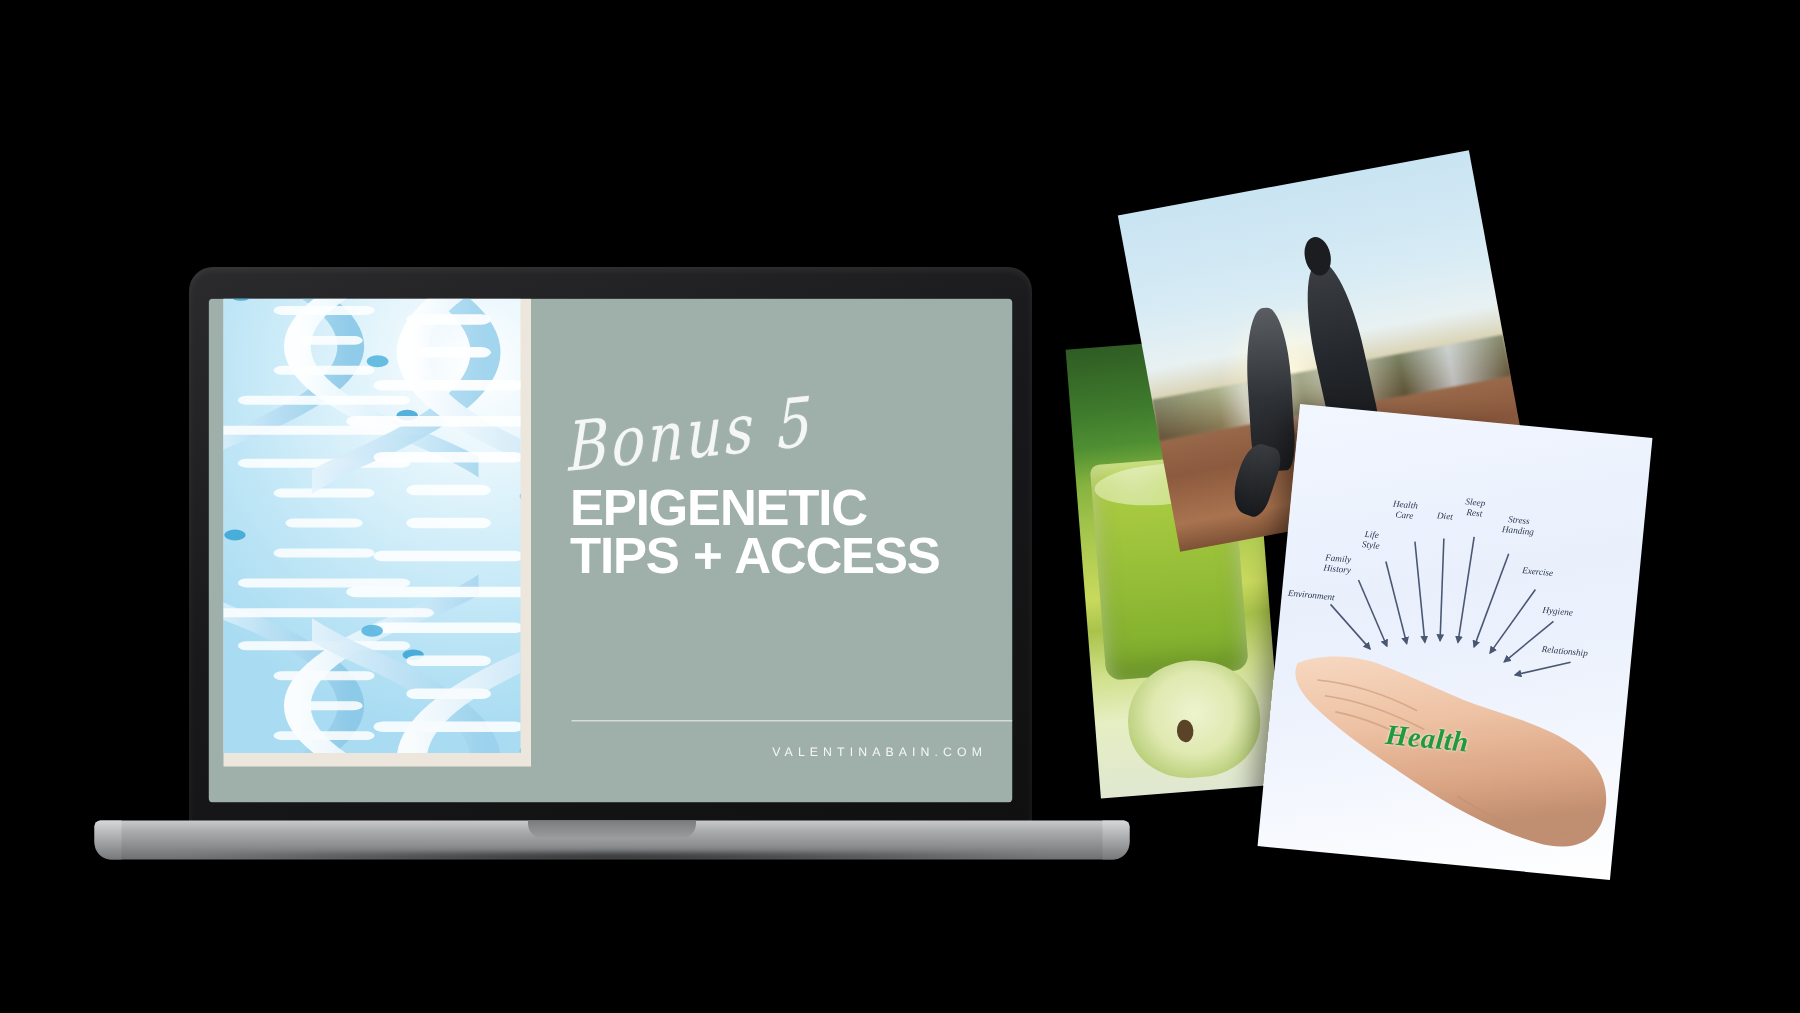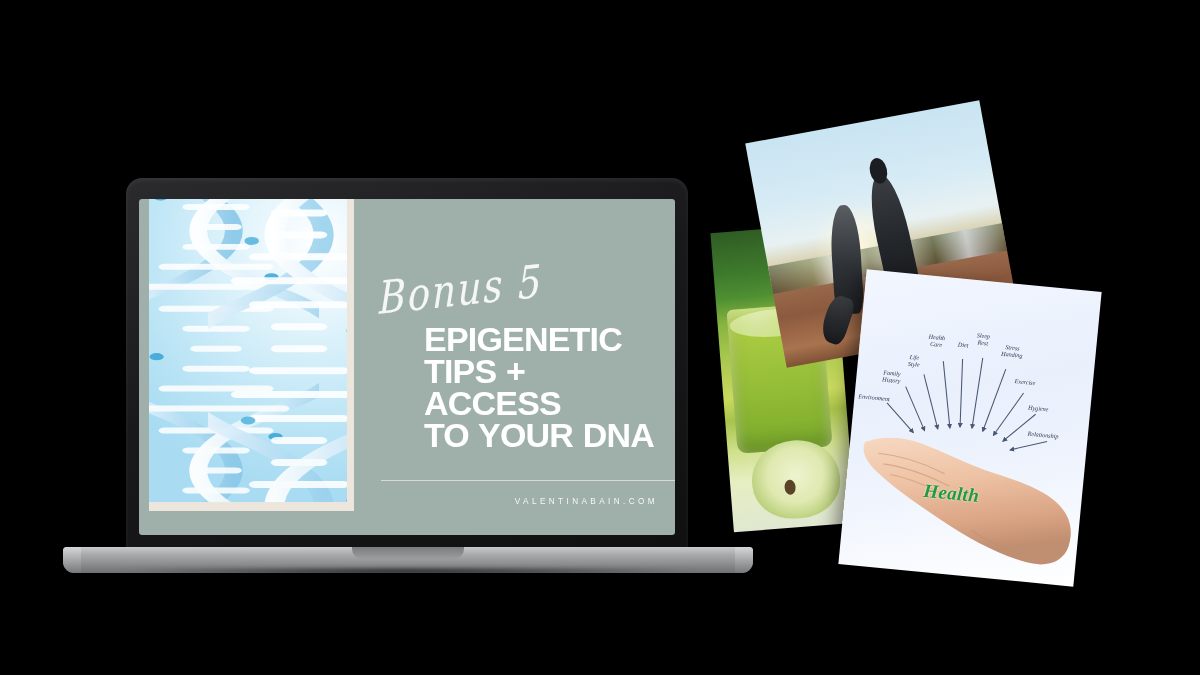--- a/index.html
+++ b/index.html
@@ -65,21 +65,20 @@
   }
   .slide-title {
     position: absolute; left: 13px; top: 125px; right: 4px;
     color: #ffffff;
     font-family: "Liberation Sans", sans-serif;
     font-weight: 700;
     font-size: 34px;
     line-height: 0.94;
     letter-spacing: -0.8px;
     word-spacing: 1px;
-    margin-left: 44px;
   }
   .divider {
     position: absolute; left: 14px; top: 281px; width: 320px; height: 1px;
     background: rgba(255,255,255,.55);
   }
   .slide-url {
     position: absolute; right: 9px; top: 298px;
     color: rgba(255,255,255,.9);
     font-size: 8.2px;
     letter-spacing: 3.4px;
@@ -325,21 +324,20 @@
               </div>
             </div>
           </div>
 
           <div class="slide-text">
             <div class="bonus-script">Bonus 5</div>
 
             <div class="slide-title">
               <div>EPIGENETIC</div>
               <div>TIPS + ACCESS</div>
-              <div>TO YOUR DNA</div>
             </div>
 
             <div class="divider"></div>
 
             <div class="slide-url">VALENTINABAIN.COM</div>
           </div>
 
         </div>
       </div>
     </div>

